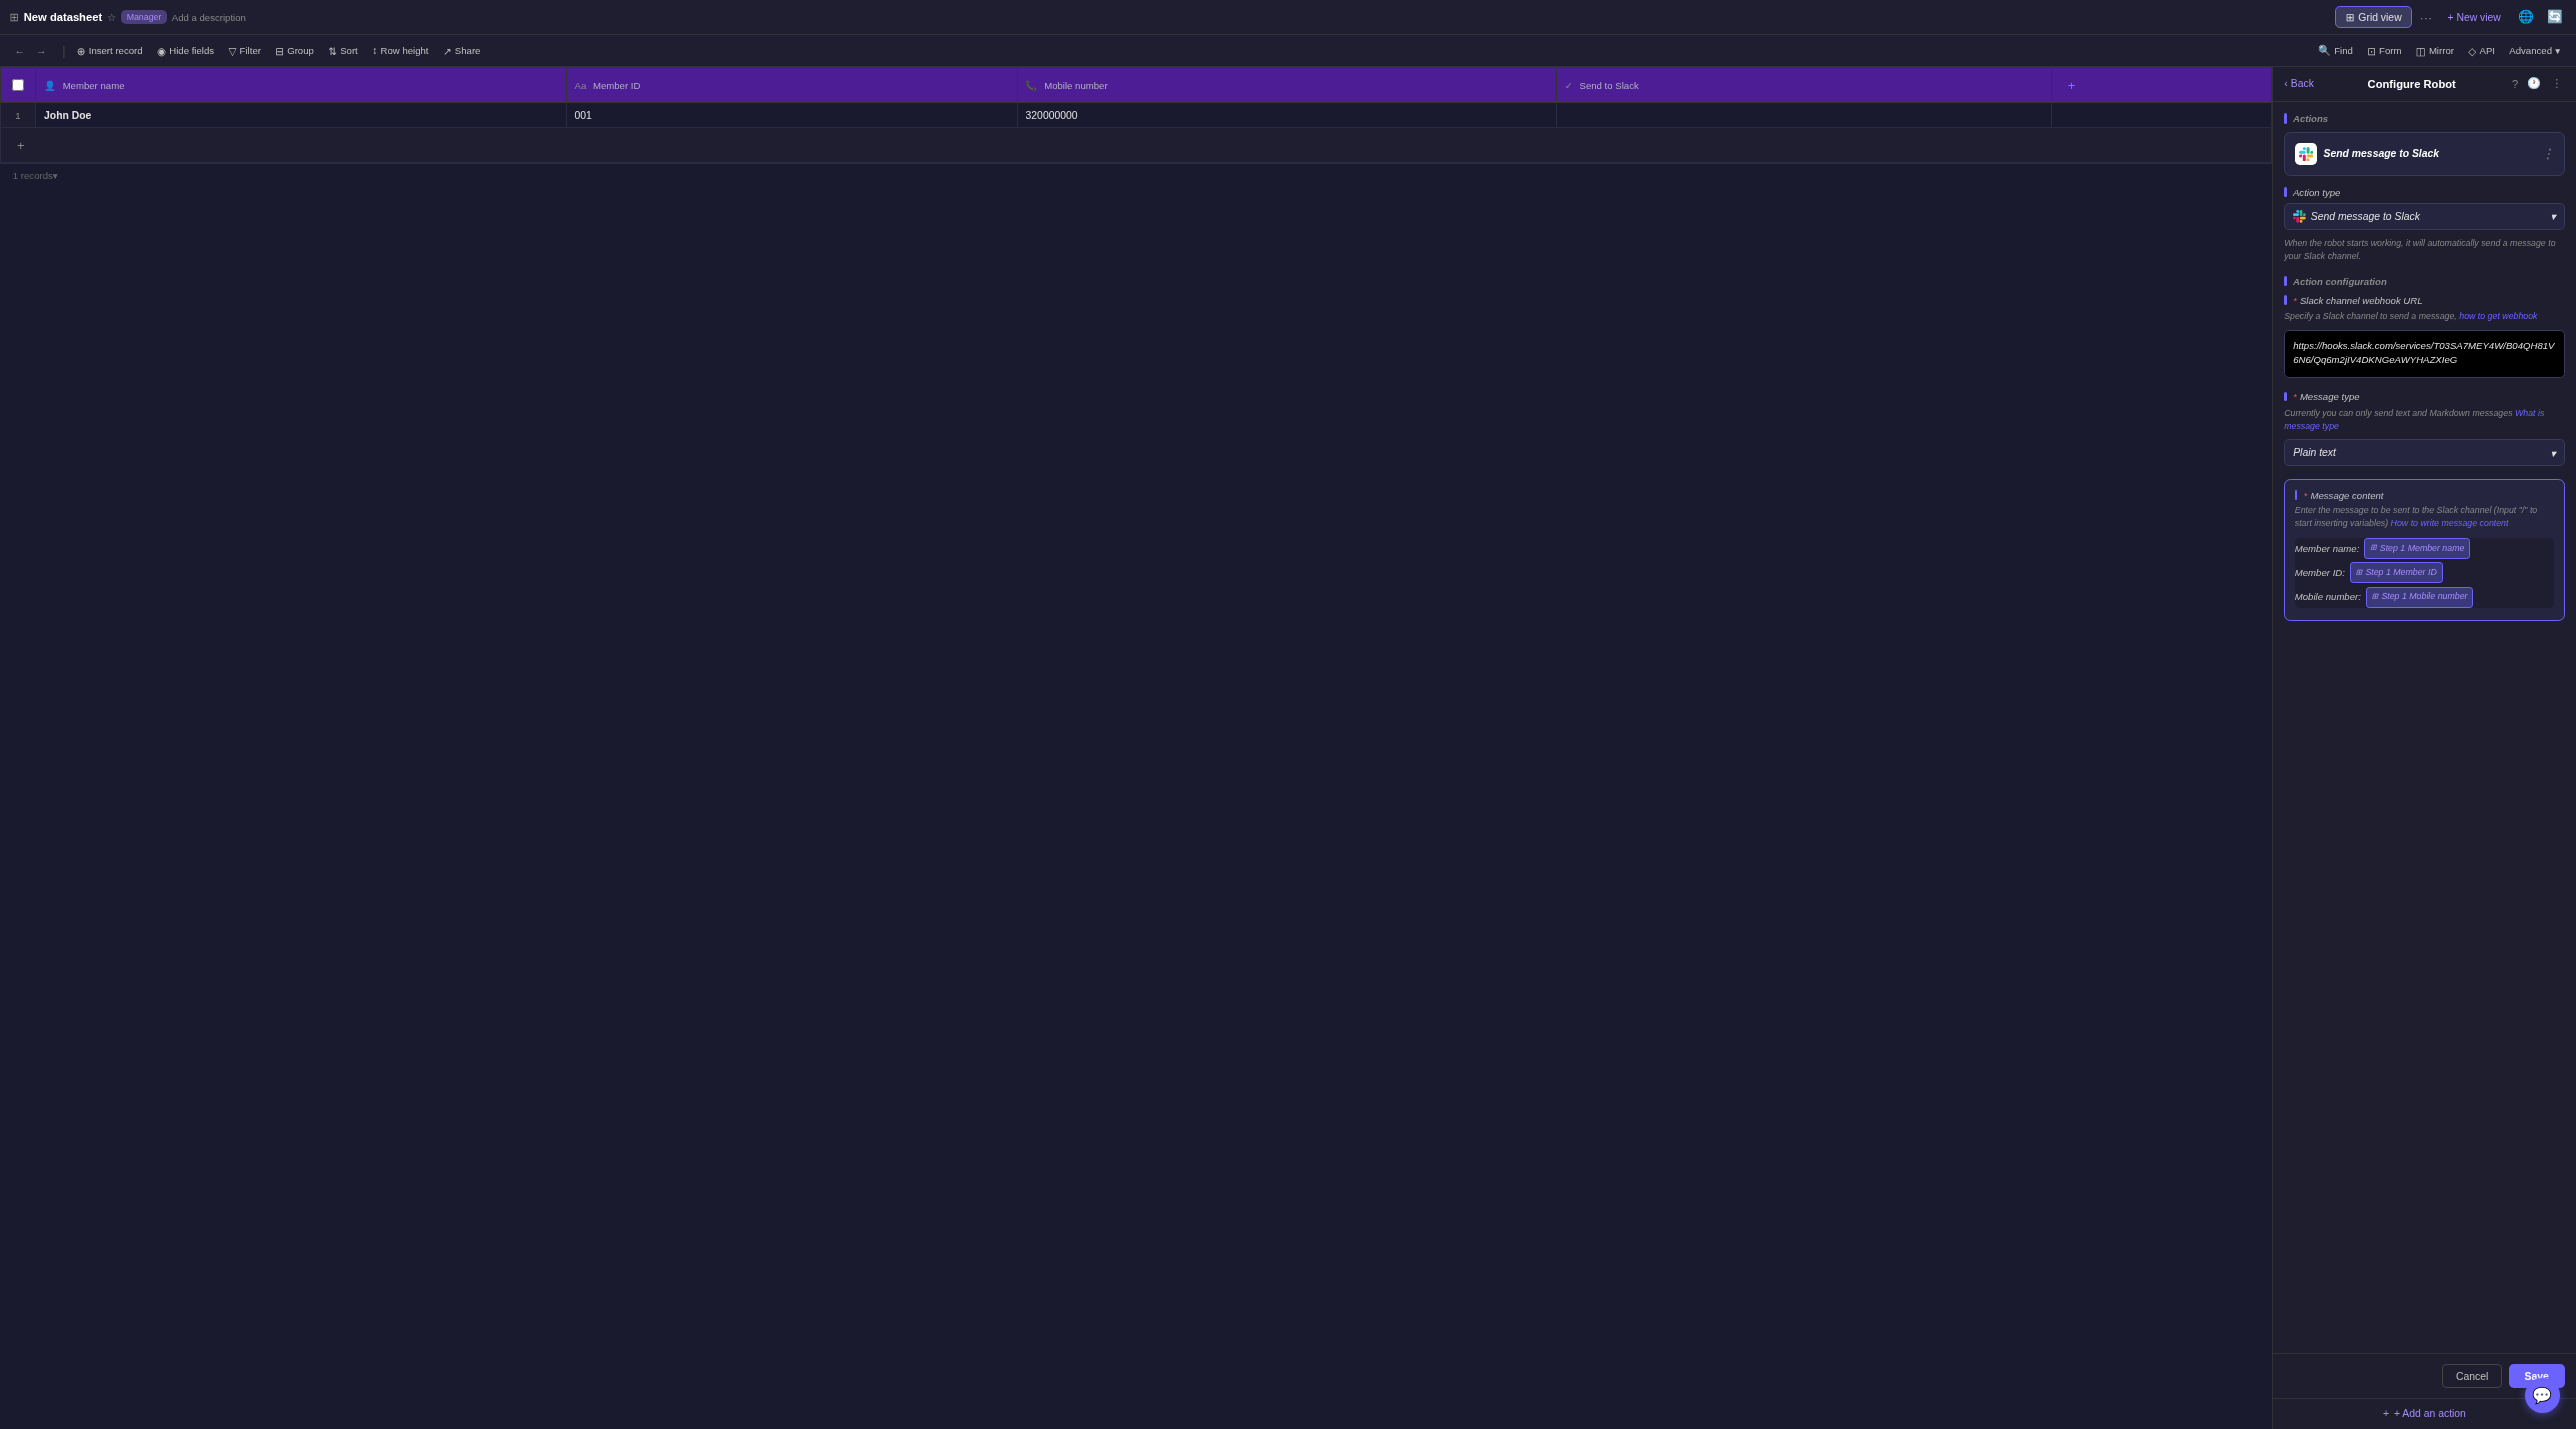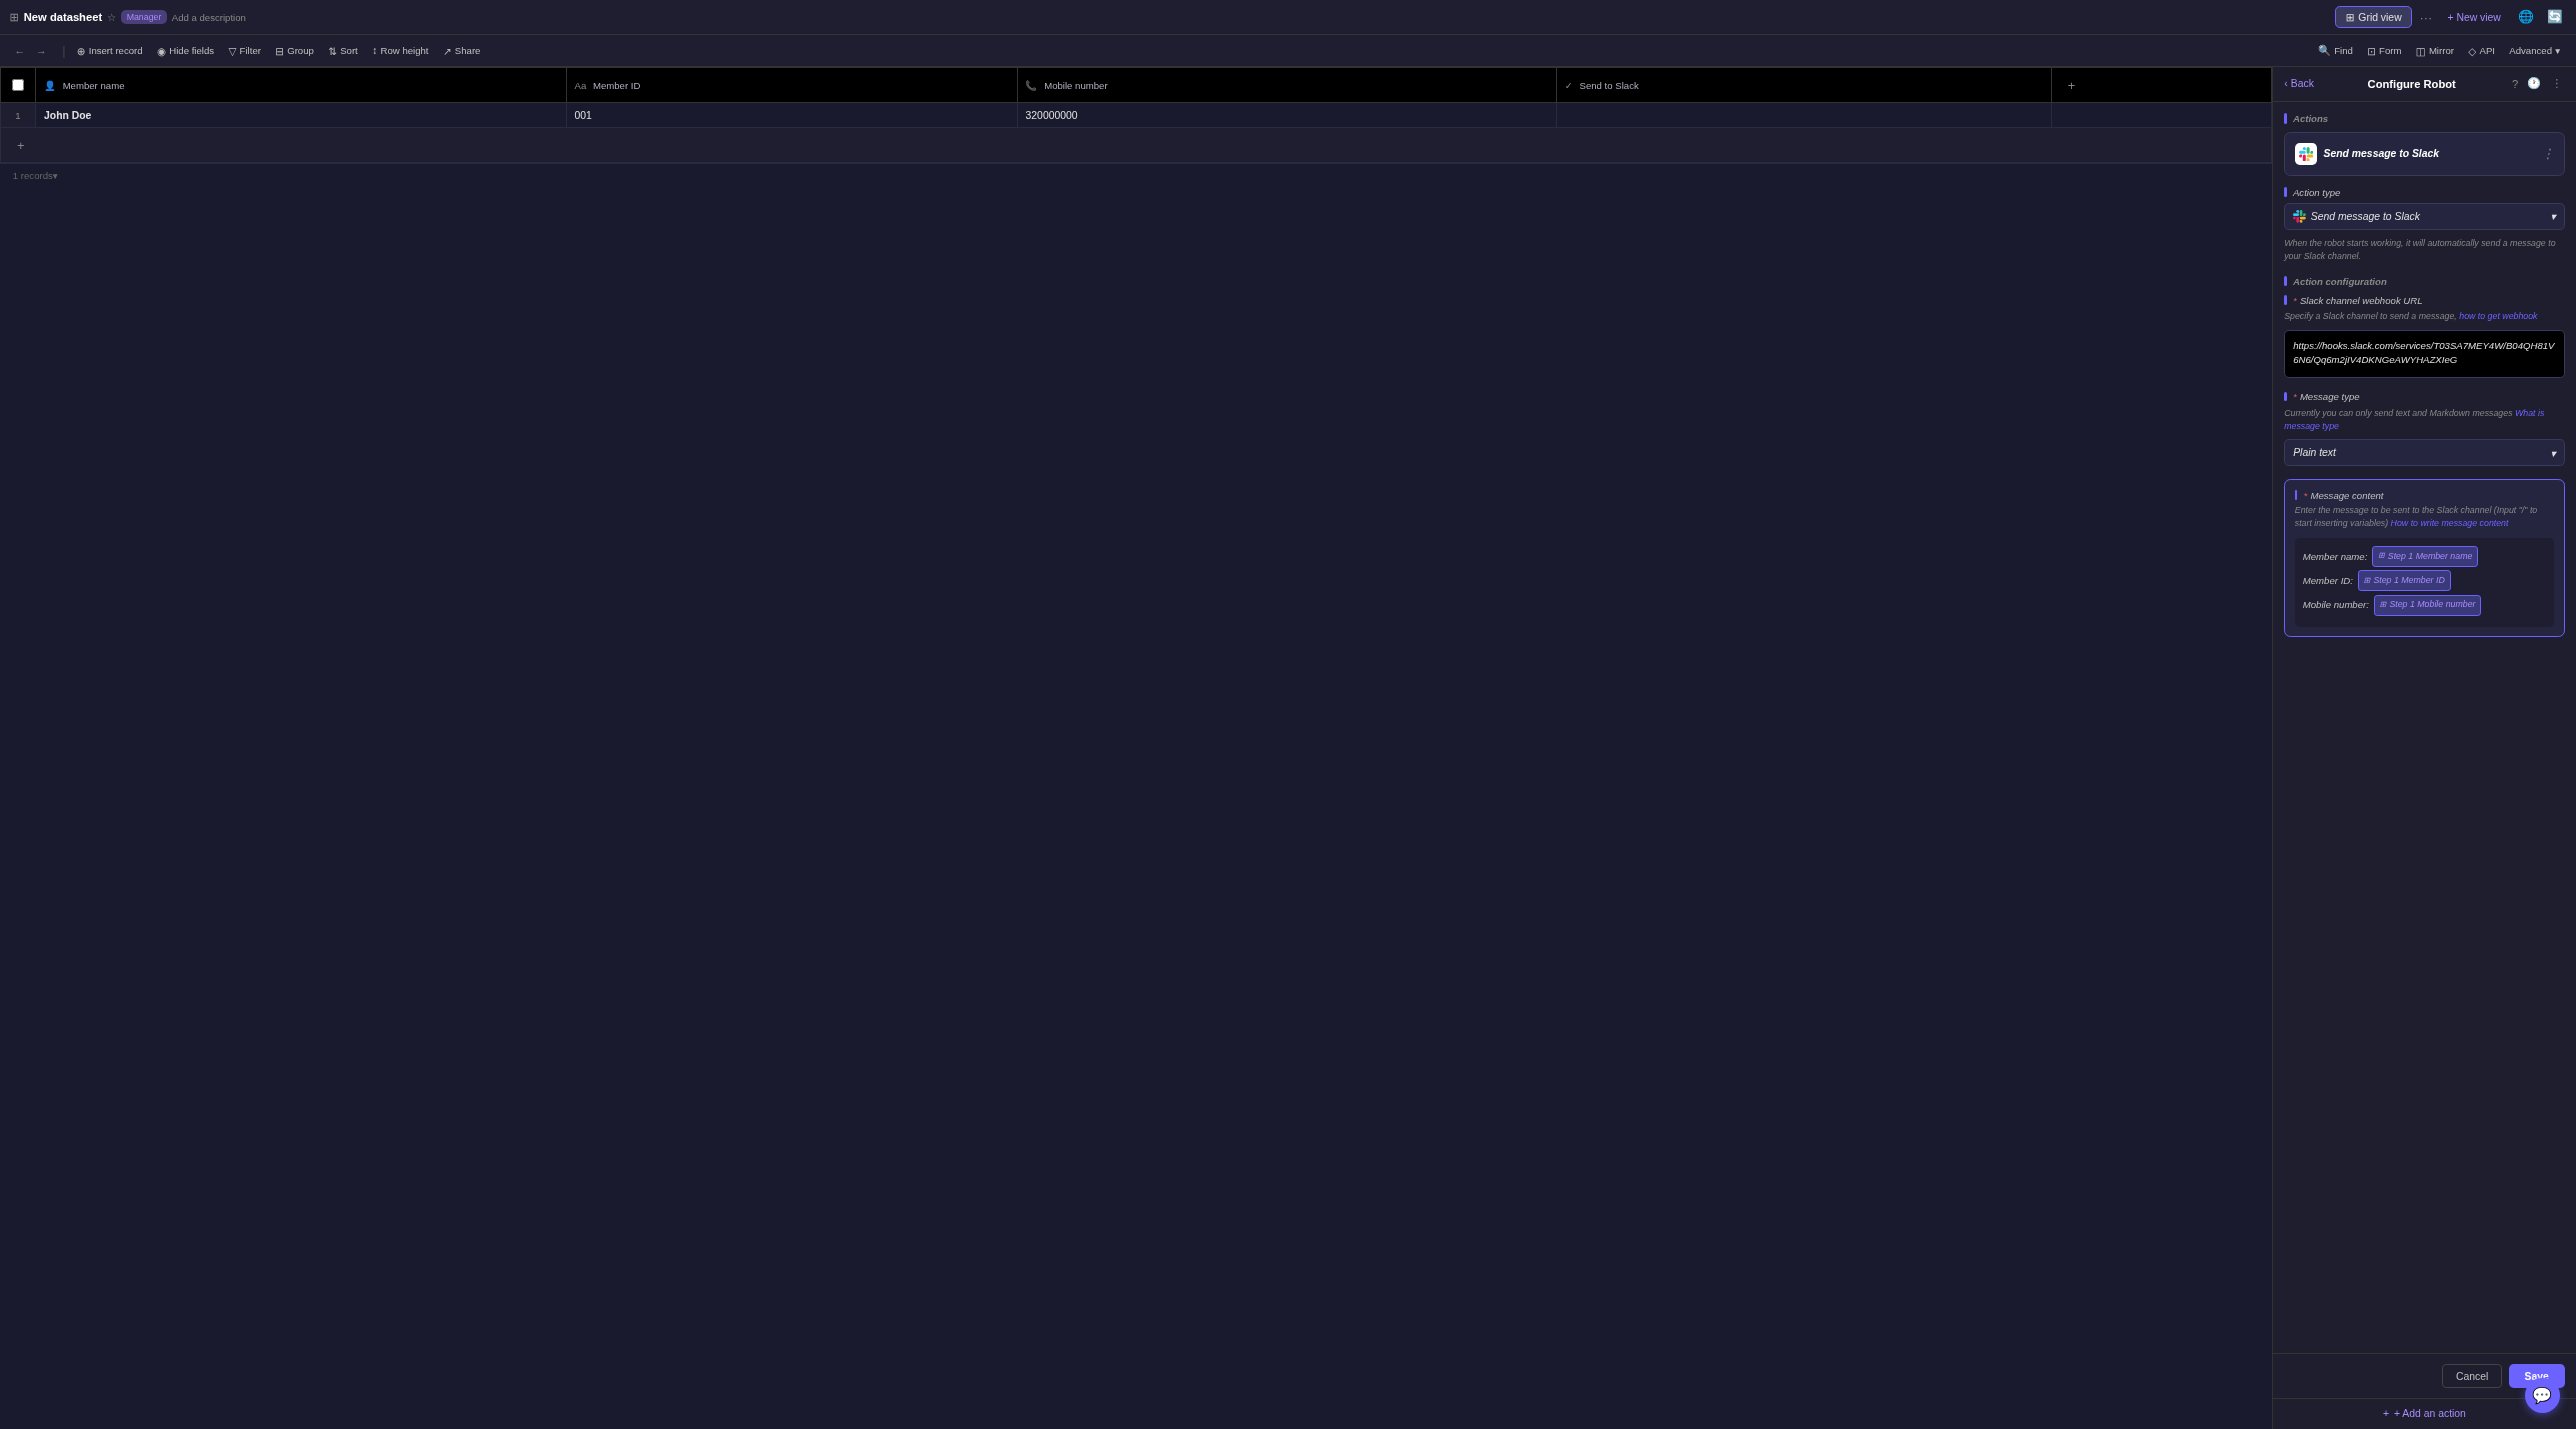--- a/index.html
+++ b/index.html
@@ -140,21 +140,21 @@
       background: #1a1a2e;
       overflow: auto;
       display: flex;
       flex-direction: column;
     }
     .data-table {
       border-collapse: collapse;
       width: 100%;
     }
     .data-table th {
-      background: #000000;
+      background: #4c1d95;
       border: 0.8px solid #333;
       padding: 6.4px 8px;
       text-align: left;
       font-weight: 500;
       color: #b0b0c0;
       font-size: 9.6px;
       white-space: nowrap;
       position: sticky;
       top: 0;
       z-index: 1;
@@ -382,21 +382,21 @@
     .message-content-desc {
       font-size: 8.8px;
       color: #888;
       margin-bottom: 8px;
       line-height: 1.5;
     }
     .message-content-desc a { color: #6c63ff; text-decoration: none; }
     .message-content-editor {
       background: #1e1e30;
       border-radius: 4.8px;
-      padding: 8px;
+      padding: 0;
       font-size: 9.6px;
       line-height: 1.8;
     }
     .variable-line { display: flex; align-items: center; gap: 4.8px; margin-bottom: 3.2px; }
     .variable-label { color: #c0c0c0; font-size: 9.6px; }
     .variable-tag {
       display: inline-flex;
       align-items: center;
       gap: 3.2px;
       background: #3a3a7a;

